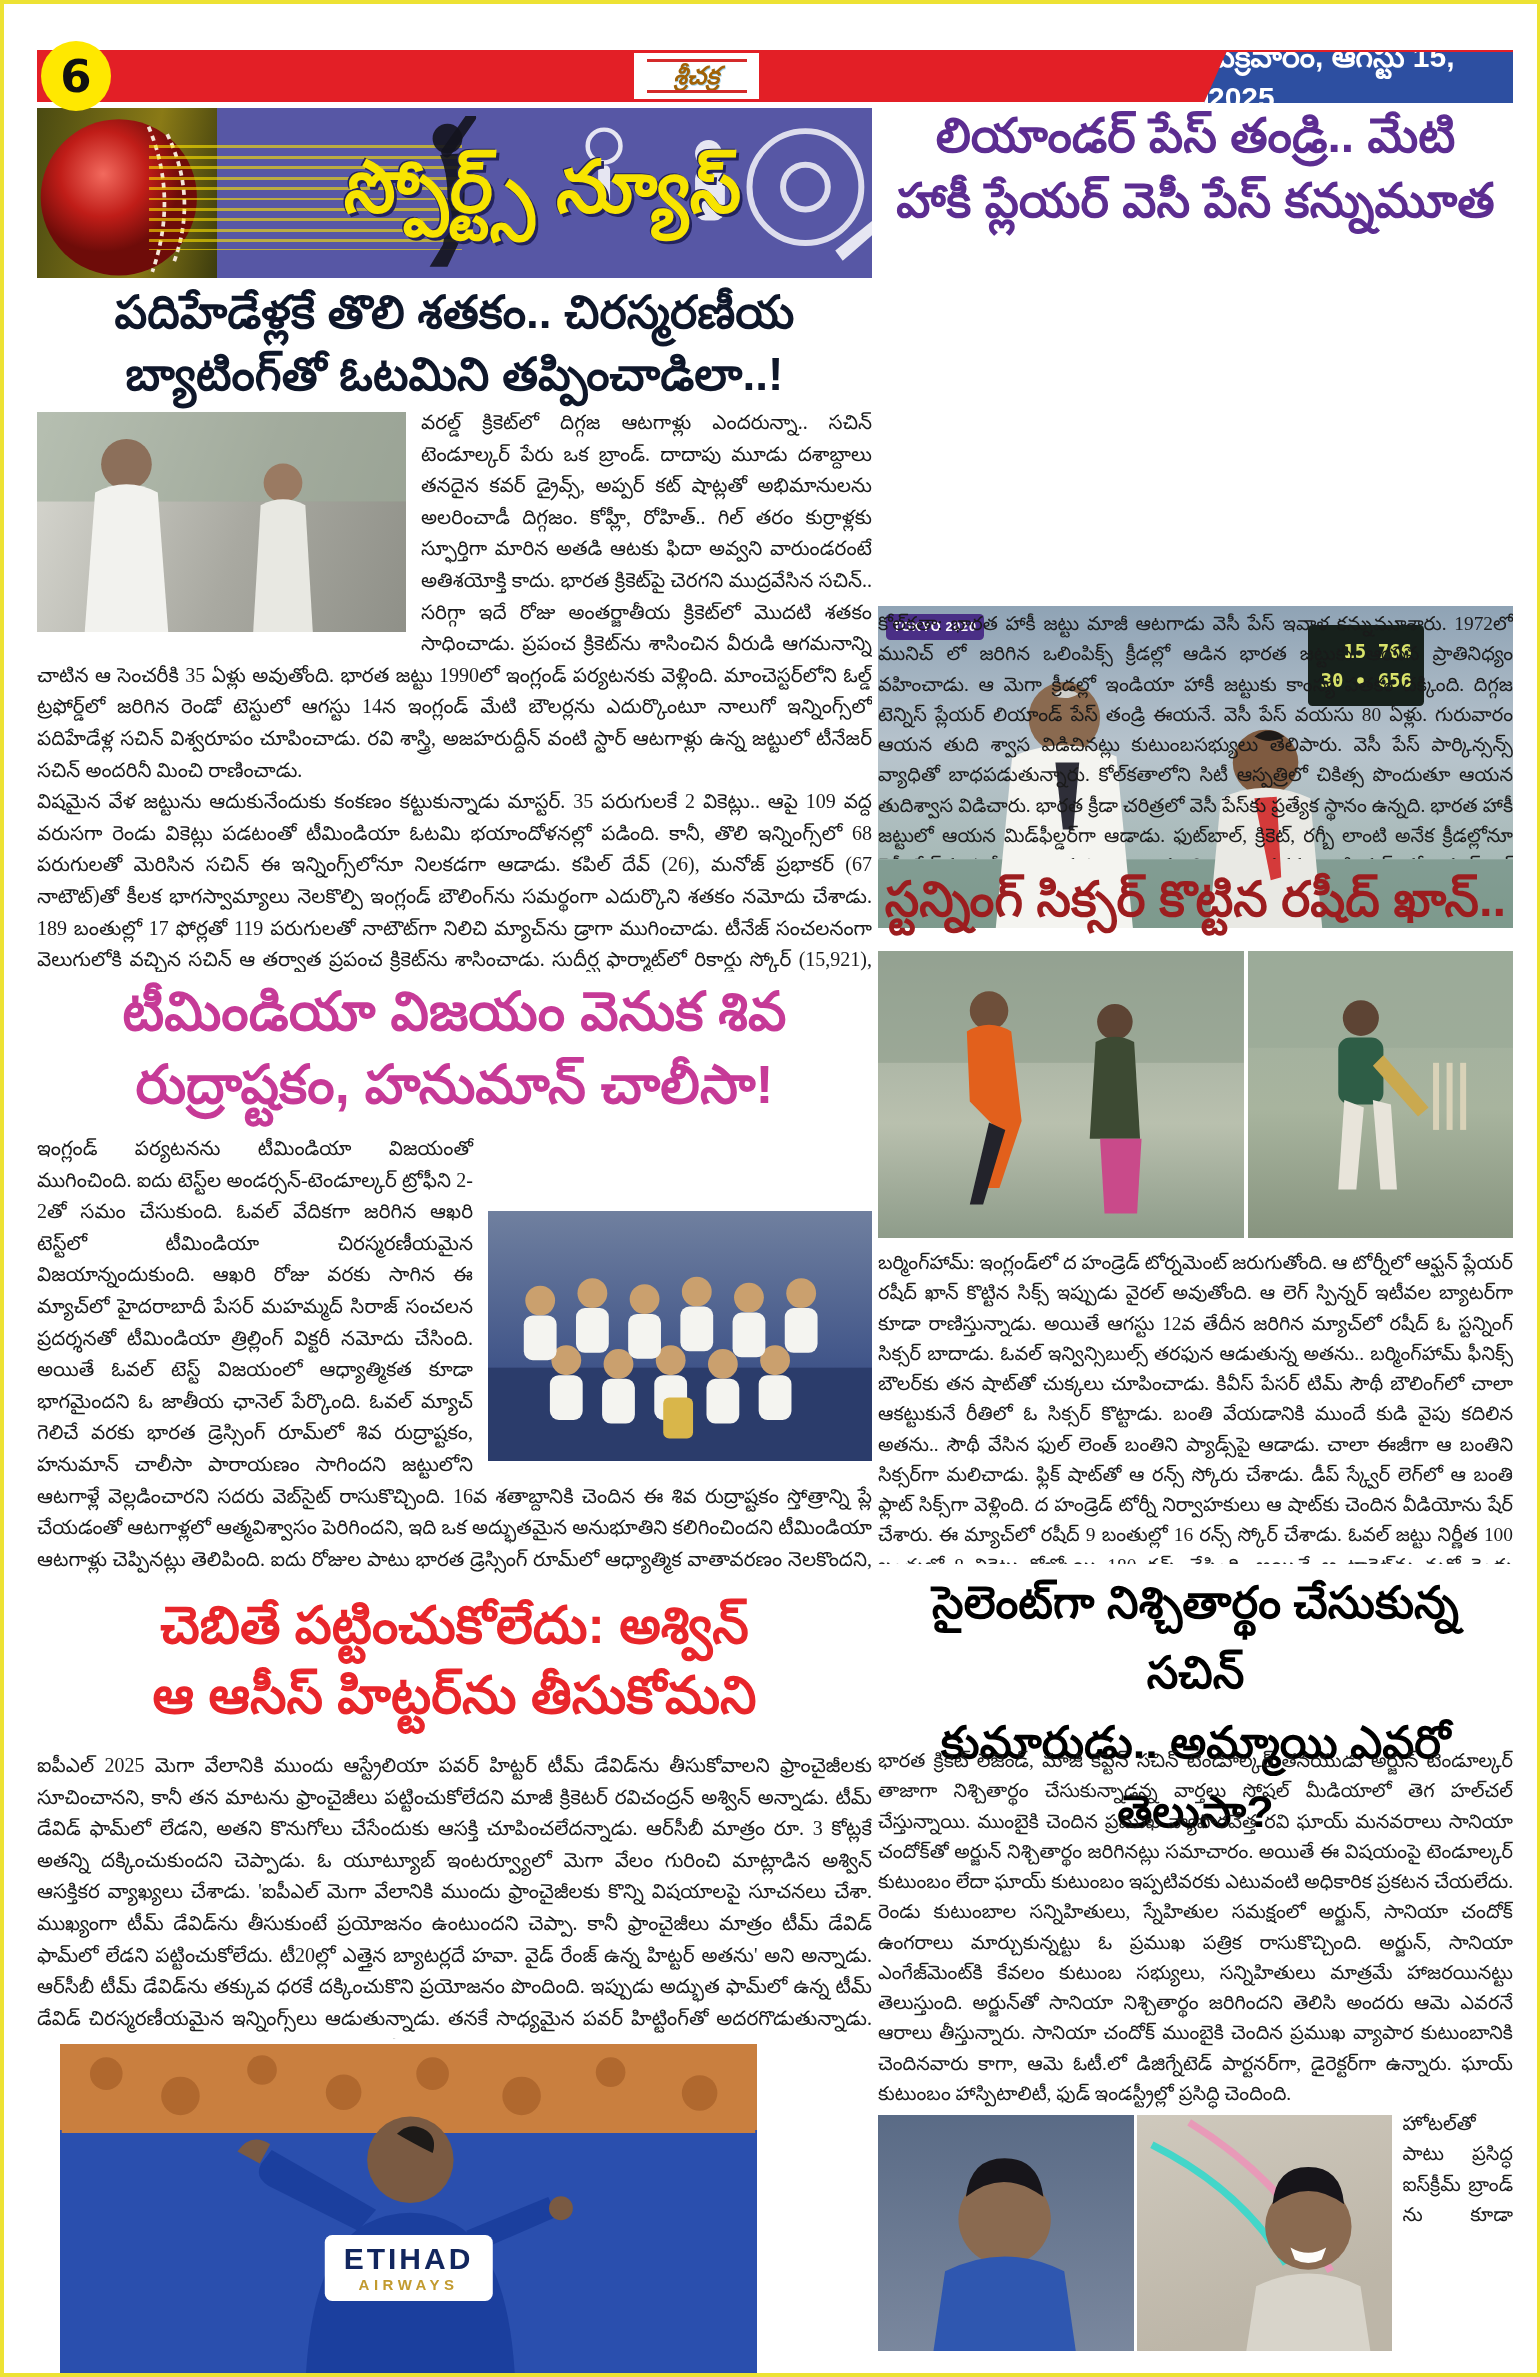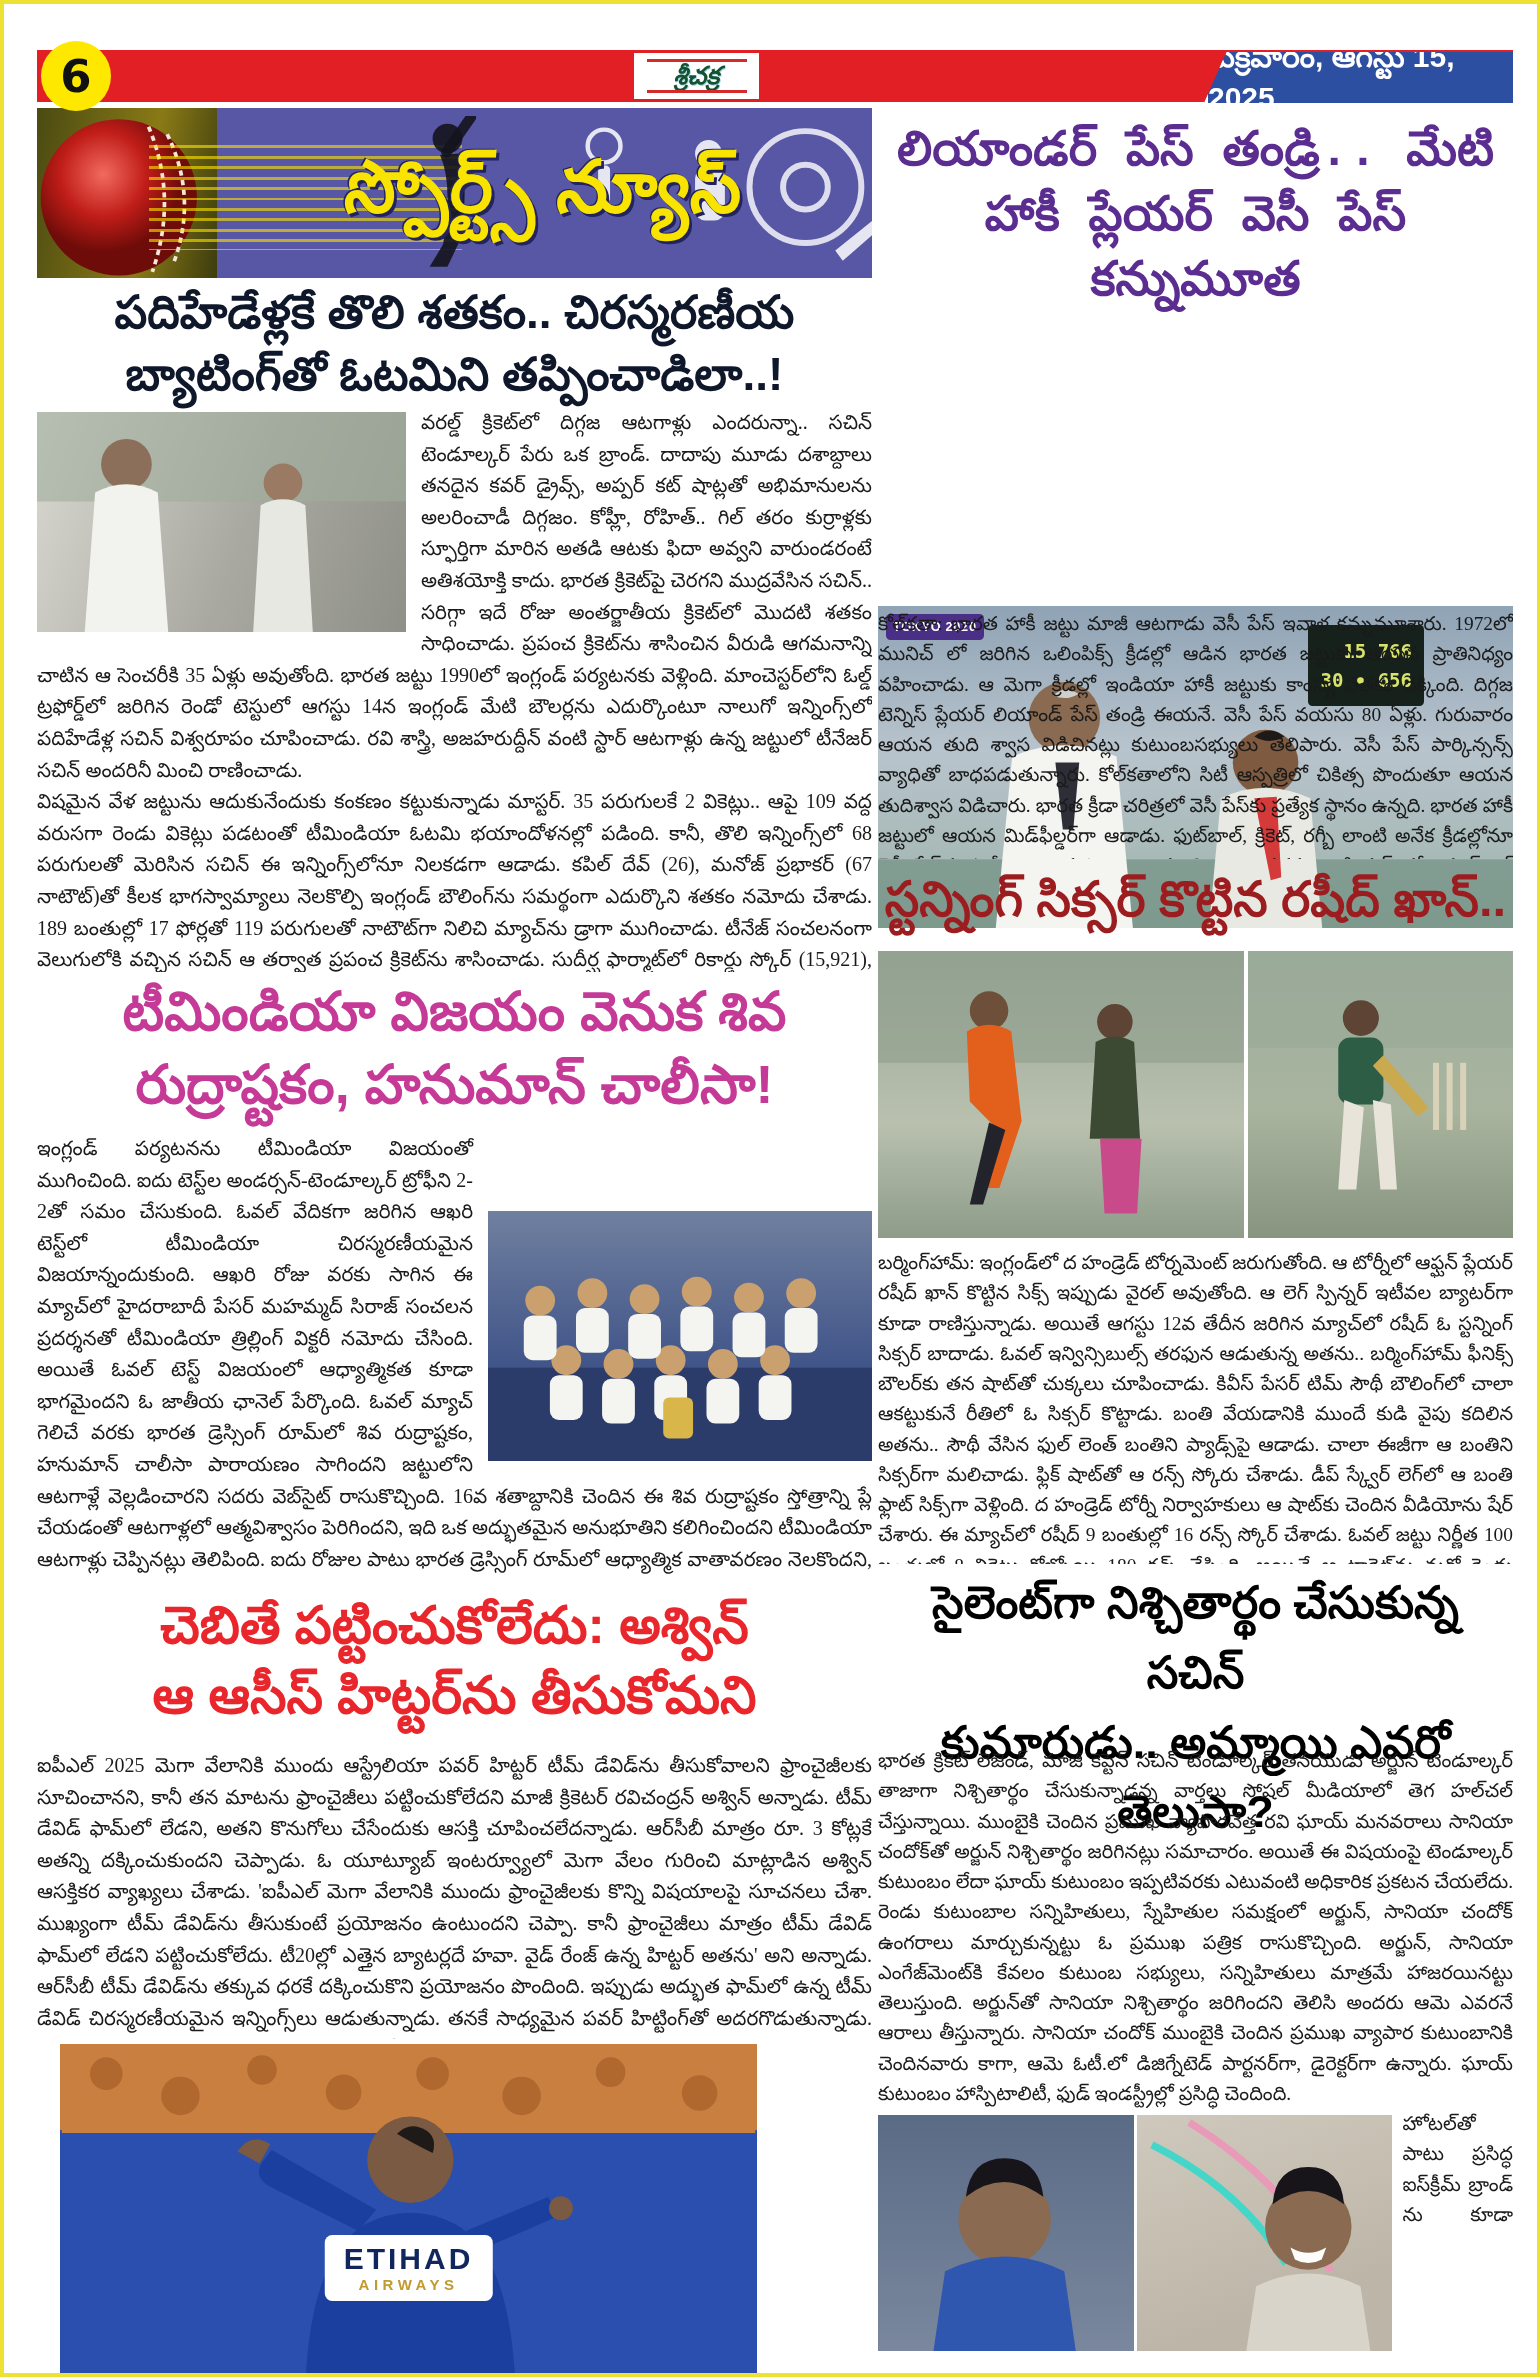--- a/index.html
+++ b/index.html
@@ -9,21 +9,21 @@
   .abs{position:absolute;}
   
   .topbar{left:33px;top:46px;width:1476px;height:52px;background:#E31F26;}
   .pagenum{left:37px;top:37px;width:70px;height:70px;border-radius:50%;
            background:#FFE800;display:flex;align-items:center;justify-content:center;
            font-family:"DejaVu Sans",sans-serif;font-weight:bold;font-size:45px;color:#111;z-index:3;}
   .masthead{left:630px;top:49px;width:125px;height:46px;background:#ffffff;z-index:3;
             display:flex;flex-direction:column;align-items:center;justify-content:center;}
   .masthead .rule{width:80%;height:3px;background:#d42a2a;}
   .masthead .word{font-family:"Liberation Sans",sans-serif;font-weight:bold;font-style:italic;
-                  font-size:25px;color:#14532d;line-height:1.1;text-shadow:0.7px 0.7px 0 #9fd4f2;}
+                  font-size:25px;color:#a16207;line-height:1.1;text-shadow:0.7px 0.7px 0 #9fd4f2;}
   .datebox{left:1200px;top:48px;width:309px;height:51px;background:#2D4FA1;z-index:3;
            clip-path:polygon(22.4px 0,100% 0,100% 100%,0 100%);
            display:flex;align-items:center;justify-content:center;
            border-left:4.5px solid #ffffff;box-sizing:border-box;}
   .datebox span{font-family:"Liberation Sans",sans-serif;font-weight:bold;font-size:30px;color:#ffffff;}
   
   .banner{left:33px;top:104px;width:835px;height:170px;background:#5757A5;overflow:hidden;}
   .ball{position:absolute;left:0;top:0;width:180px;height:170px;
         background:linear-gradient(100deg,#4a4a12,#8a7a16 60%,#3c3c0e);overflow:hidden;}
   .streaks{position:absolute;left:112px;top:30px;width:313px;height:112px;opacity:.8;
@@ -211,21 +211,21 @@
       <path d="M268 100 l-30 -16 q18 -26 44 -10 z" fill="#7a5a42"></path>
       <path d="M545 190 l110 -45 l12 26 l-110 48 z" fill="#1b3f9e"></path>
       <circle cx="672" cy="160" r="16" fill="#7a5a42"></circle>
     </svg>
     <div class="jersey-panel">
       <div class="l1">ETIHAD</div>
       <div class="l2">AIRWAYS</div>
     </div>
   </div>
 
-  <div class="abs hl hl-purple" style="left:874px;top:116px;width:635px;font-family:Liberation Mono, monospace;">
+  <div class="abs hl hl-purple" style="left:874px;top:100px;width:635px;">
     <div>లియాండర్ పేస్ తండ్రి.. మేటి</div>
     <div>హాకీ ప్లేయర్ వెసీ పేస్ కన్నుమూత</div>
   </div>
 
   <div class="abs photo ph-paes" style="left:874px;top:273px;width:635px;height:322px;">
     <div class="badge">TOKYO 2020</div>
     <div class="scoreboard">
       <div>15  766</div>
       <div>30 ∙ 656</div>
     </div>

